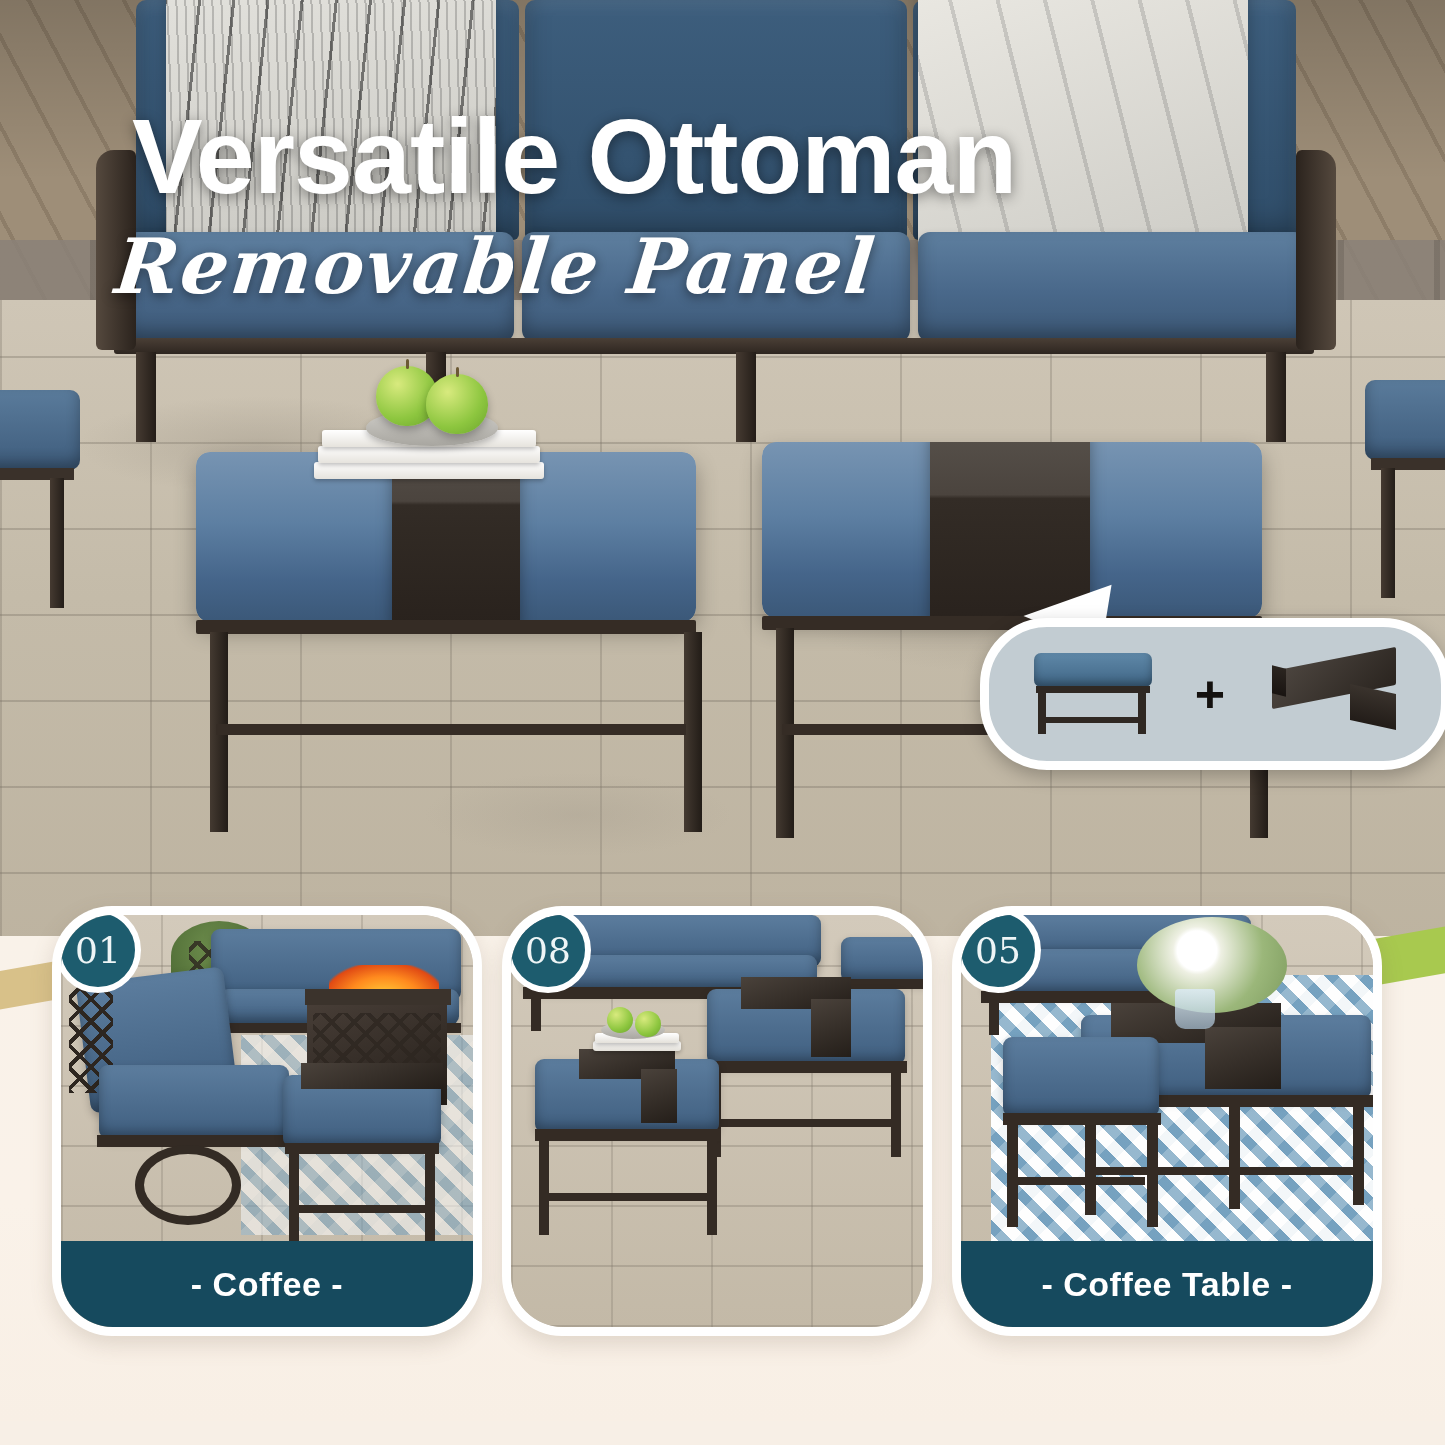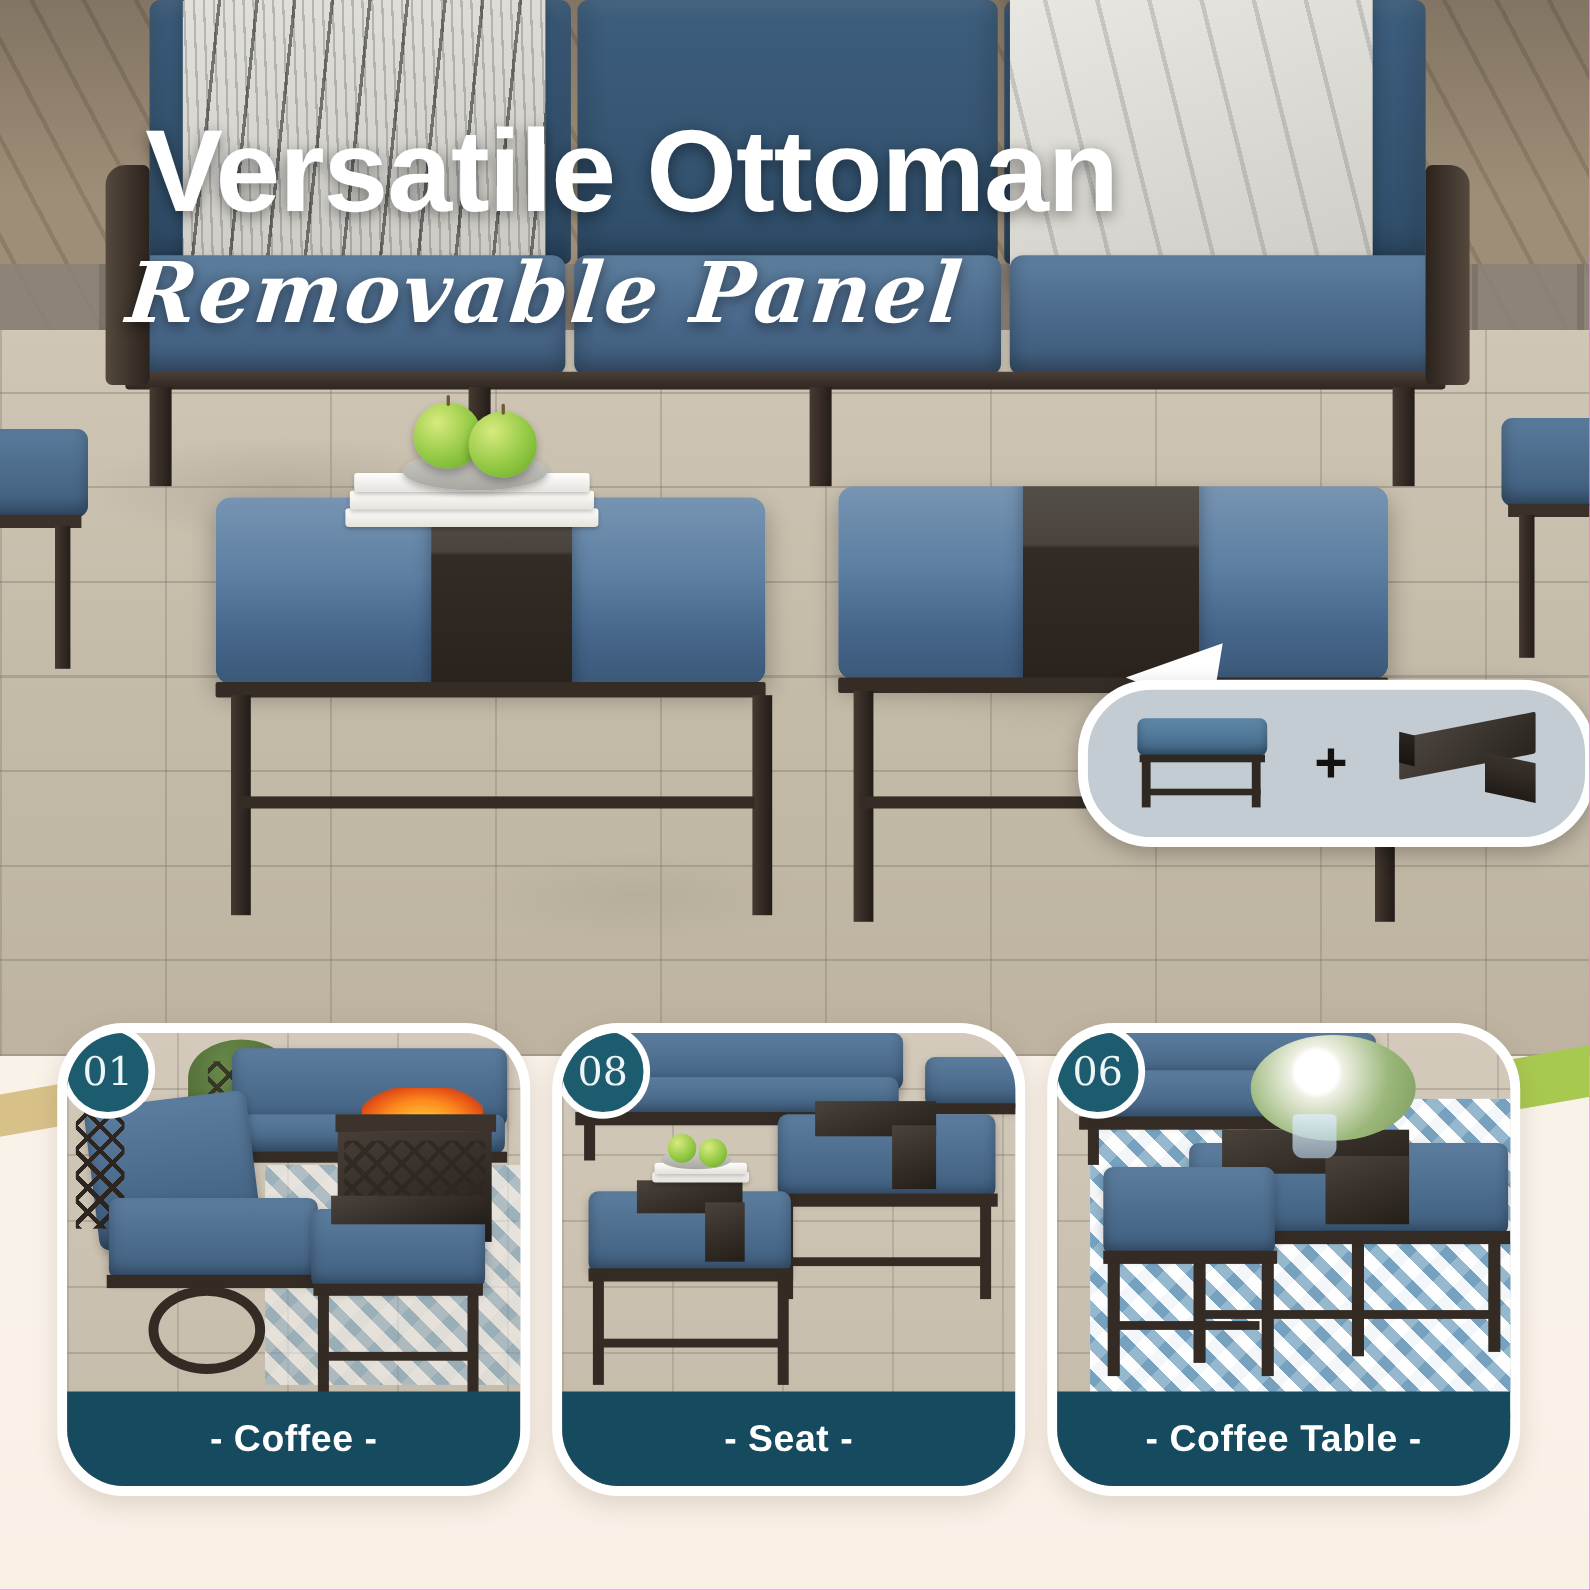--- a/index.html
+++ b/index.html
@@ -131,21 +131,21 @@
   .co-plus{font-size:52px;font-weight:bold;color:#14110f;line-height:1;}
   .mini-panel{position:relative;width:150px;height:82px;}
   .mp-top{position:absolute;left:14px;top:6px;width:124px;height:38px;
     background:linear-gradient(140deg,#4e4741,#2a241f);transform:skewY(-11deg);border-radius:2px;}
   .mp-front{position:absolute;left:92px;top:36px;width:46px;height:36px;
     background:linear-gradient(180deg,#3a332d,#221c18);transform:skewY(12deg);}
   .mp-side{position:absolute;left:14px;top:14px;width:14px;height:28px;
     background:linear-gradient(180deg,#2b2520,#191411);transform:skewY(14deg);}
 
   
-  .bottom{position:absolute;left:0;top:960px;width:1445px;height:485px;
+  .bottom{position:absolute;left:0;top:936px;width:1445px;height:485px;
     background:linear-gradient(180deg,#f9f2e9 0%,#faf2e9 55%,#f8efe5 100%);}
   .acc-left{position:absolute;left:-40px;top:22px;width:230px;height:38px;
     background:#d8c189;transform:rotate(-10deg);}
   .acc-right{position:absolute;right:-40px;top:4px;width:230px;height:46px;
     background:#a8c94f;transform:rotate(-10deg);}
 
   .cards{position:absolute;left:0;top:-30px;width:1445px;height:430px;}
   .card{position:absolute;top:0;width:430px;height:430px;
     background:#ffffff;border-radius:60px;
     box-shadow:0 8px 22px rgba(120,100,80,.20);
@@ -352,21 +352,20 @@
             <div class="s-frame" style="left:28px;top:224px;width:10px;height:96px;"></div>
             <div class="s-frame" style="left:196px;top:224px;width:10px;height:96px;"></div>
             <div class="s-frame" style="left:34px;top:278px;width:166px;height:8px;"></div>
             <div class="s-books" style="left:82px;top:126px;width:88px;height:10px;"></div>
             <div class="s-books" style="left:84px;top:118px;width:84px;height:10px;"></div>
             <div class="s-plate" style="left:90px;top:106px;width:64px;height:18px;"></div>
             <div class="s-apple" style="left:96px;top:92px;width:26px;height:26px;"></div>
             <div class="s-apple" style="left:124px;top:96px;width:26px;height:26px;"></div>
           </div>
           <div class="badge">08</div>
-          <div class="band">- Seat -</div>
         </div>
       </div>
 
       <div class="card card3">
         <div class="card-img">
           <div class="scene">
             <div class="s-rug" style="left:30px;top:60px;width:400px;height:290px;"></div>
             <div class="s-sofa" style="left:20px;top:0px;width:270px;height:44px;"></div>
             <div class="s-sofa" style="left:24px;top:34px;width:264px;height:46px;"></div>
             <div class="s-frame" style="left:20px;top:76px;width:270px;height:12px;"></div>
@@ -380,20 +379,20 @@
             <div class="s-frame" style="left:268px;top:190px;width:11px;height:104px;"></div>
             <div class="s-frame" style="left:132px;top:252px;width:262px;height:8px;"></div>
             <div class="s-sofa" style="left:42px;top:122px;width:156px;height:80px;"></div>
             <div class="s-frame" style="left:42px;top:198px;width:158px;height:12px;"></div>
             <div class="s-frame" style="left:46px;top:208px;width:11px;height:104px;"></div>
             <div class="s-frame" style="left:186px;top:208px;width:11px;height:104px;"></div>
             <div class="s-frame" style="left:52px;top:262px;width:132px;height:8px;"></div>
             <div class="s-flowers" style="left:176px;top:2px;width:150px;height:96px;"></div>
             <div class="s-vase" style="left:214px;top:74px;width:40px;height:40px;"></div>
           </div>
-          <div class="badge">06</div>
+          <div class="badge">05</div>
           <div class="band">- Coffee Table -</div>
         </div>
       </div>
 
     </div>
   </div>
 </div>
 
 </body></html>

